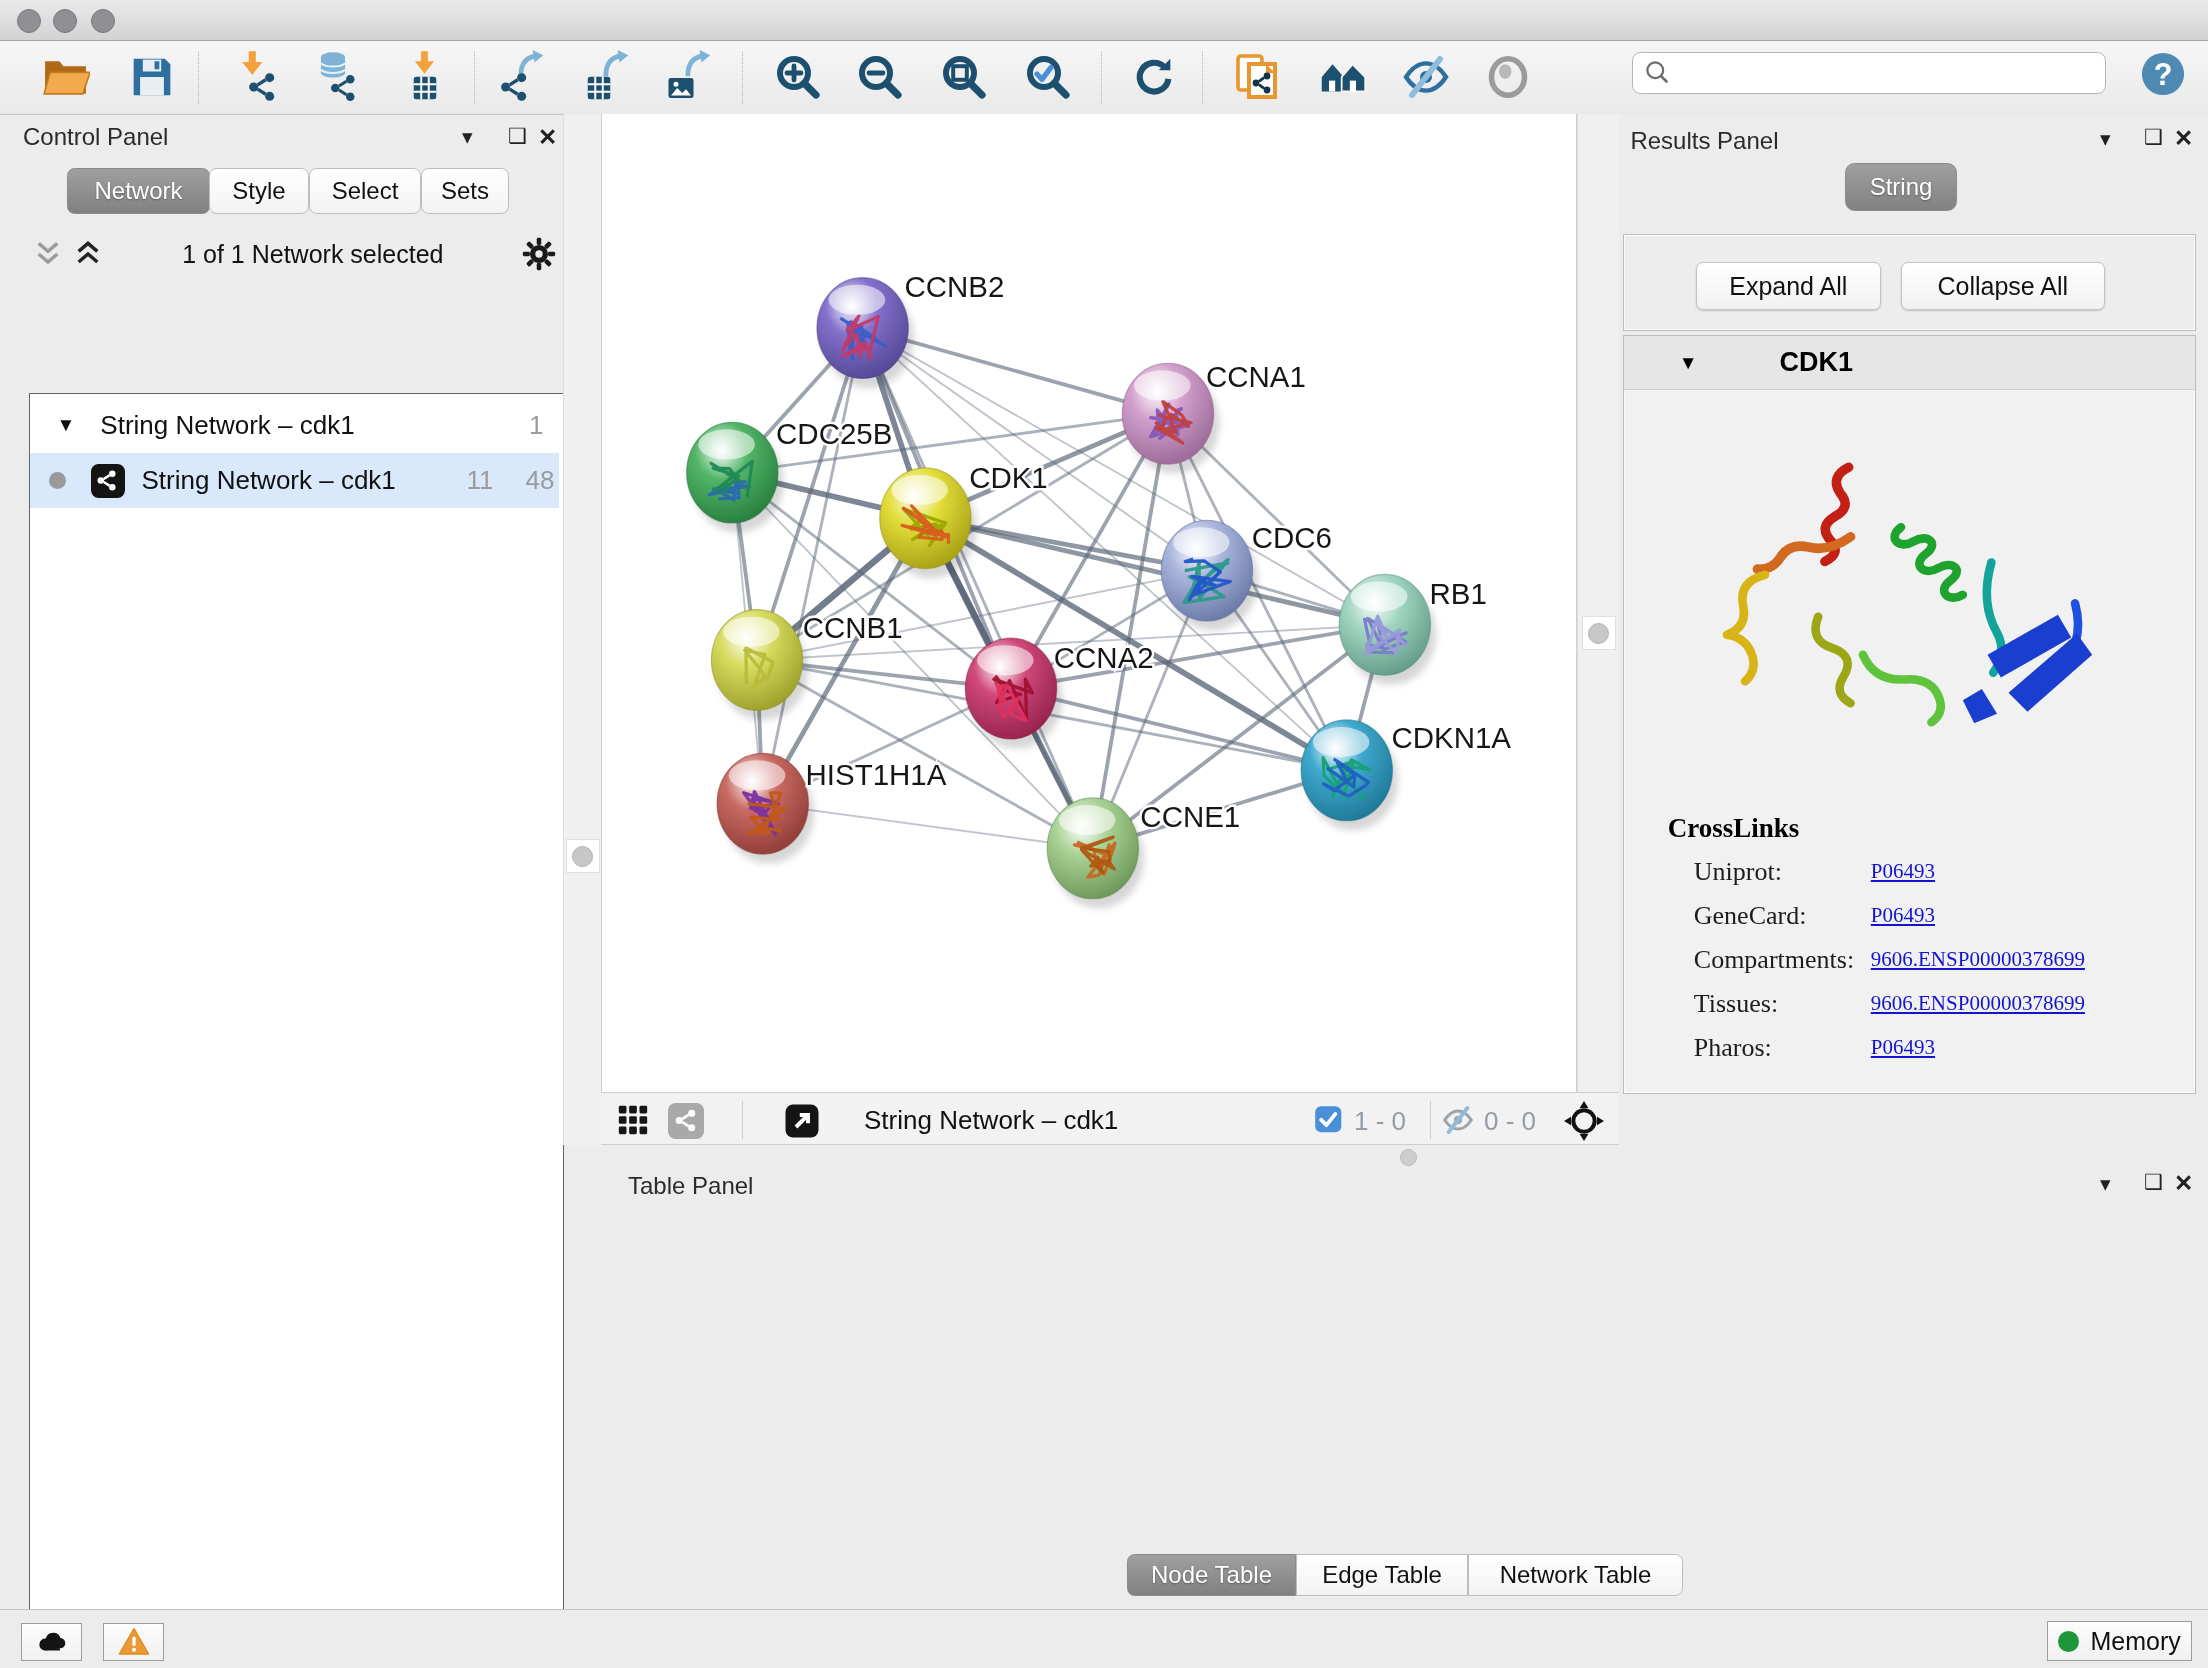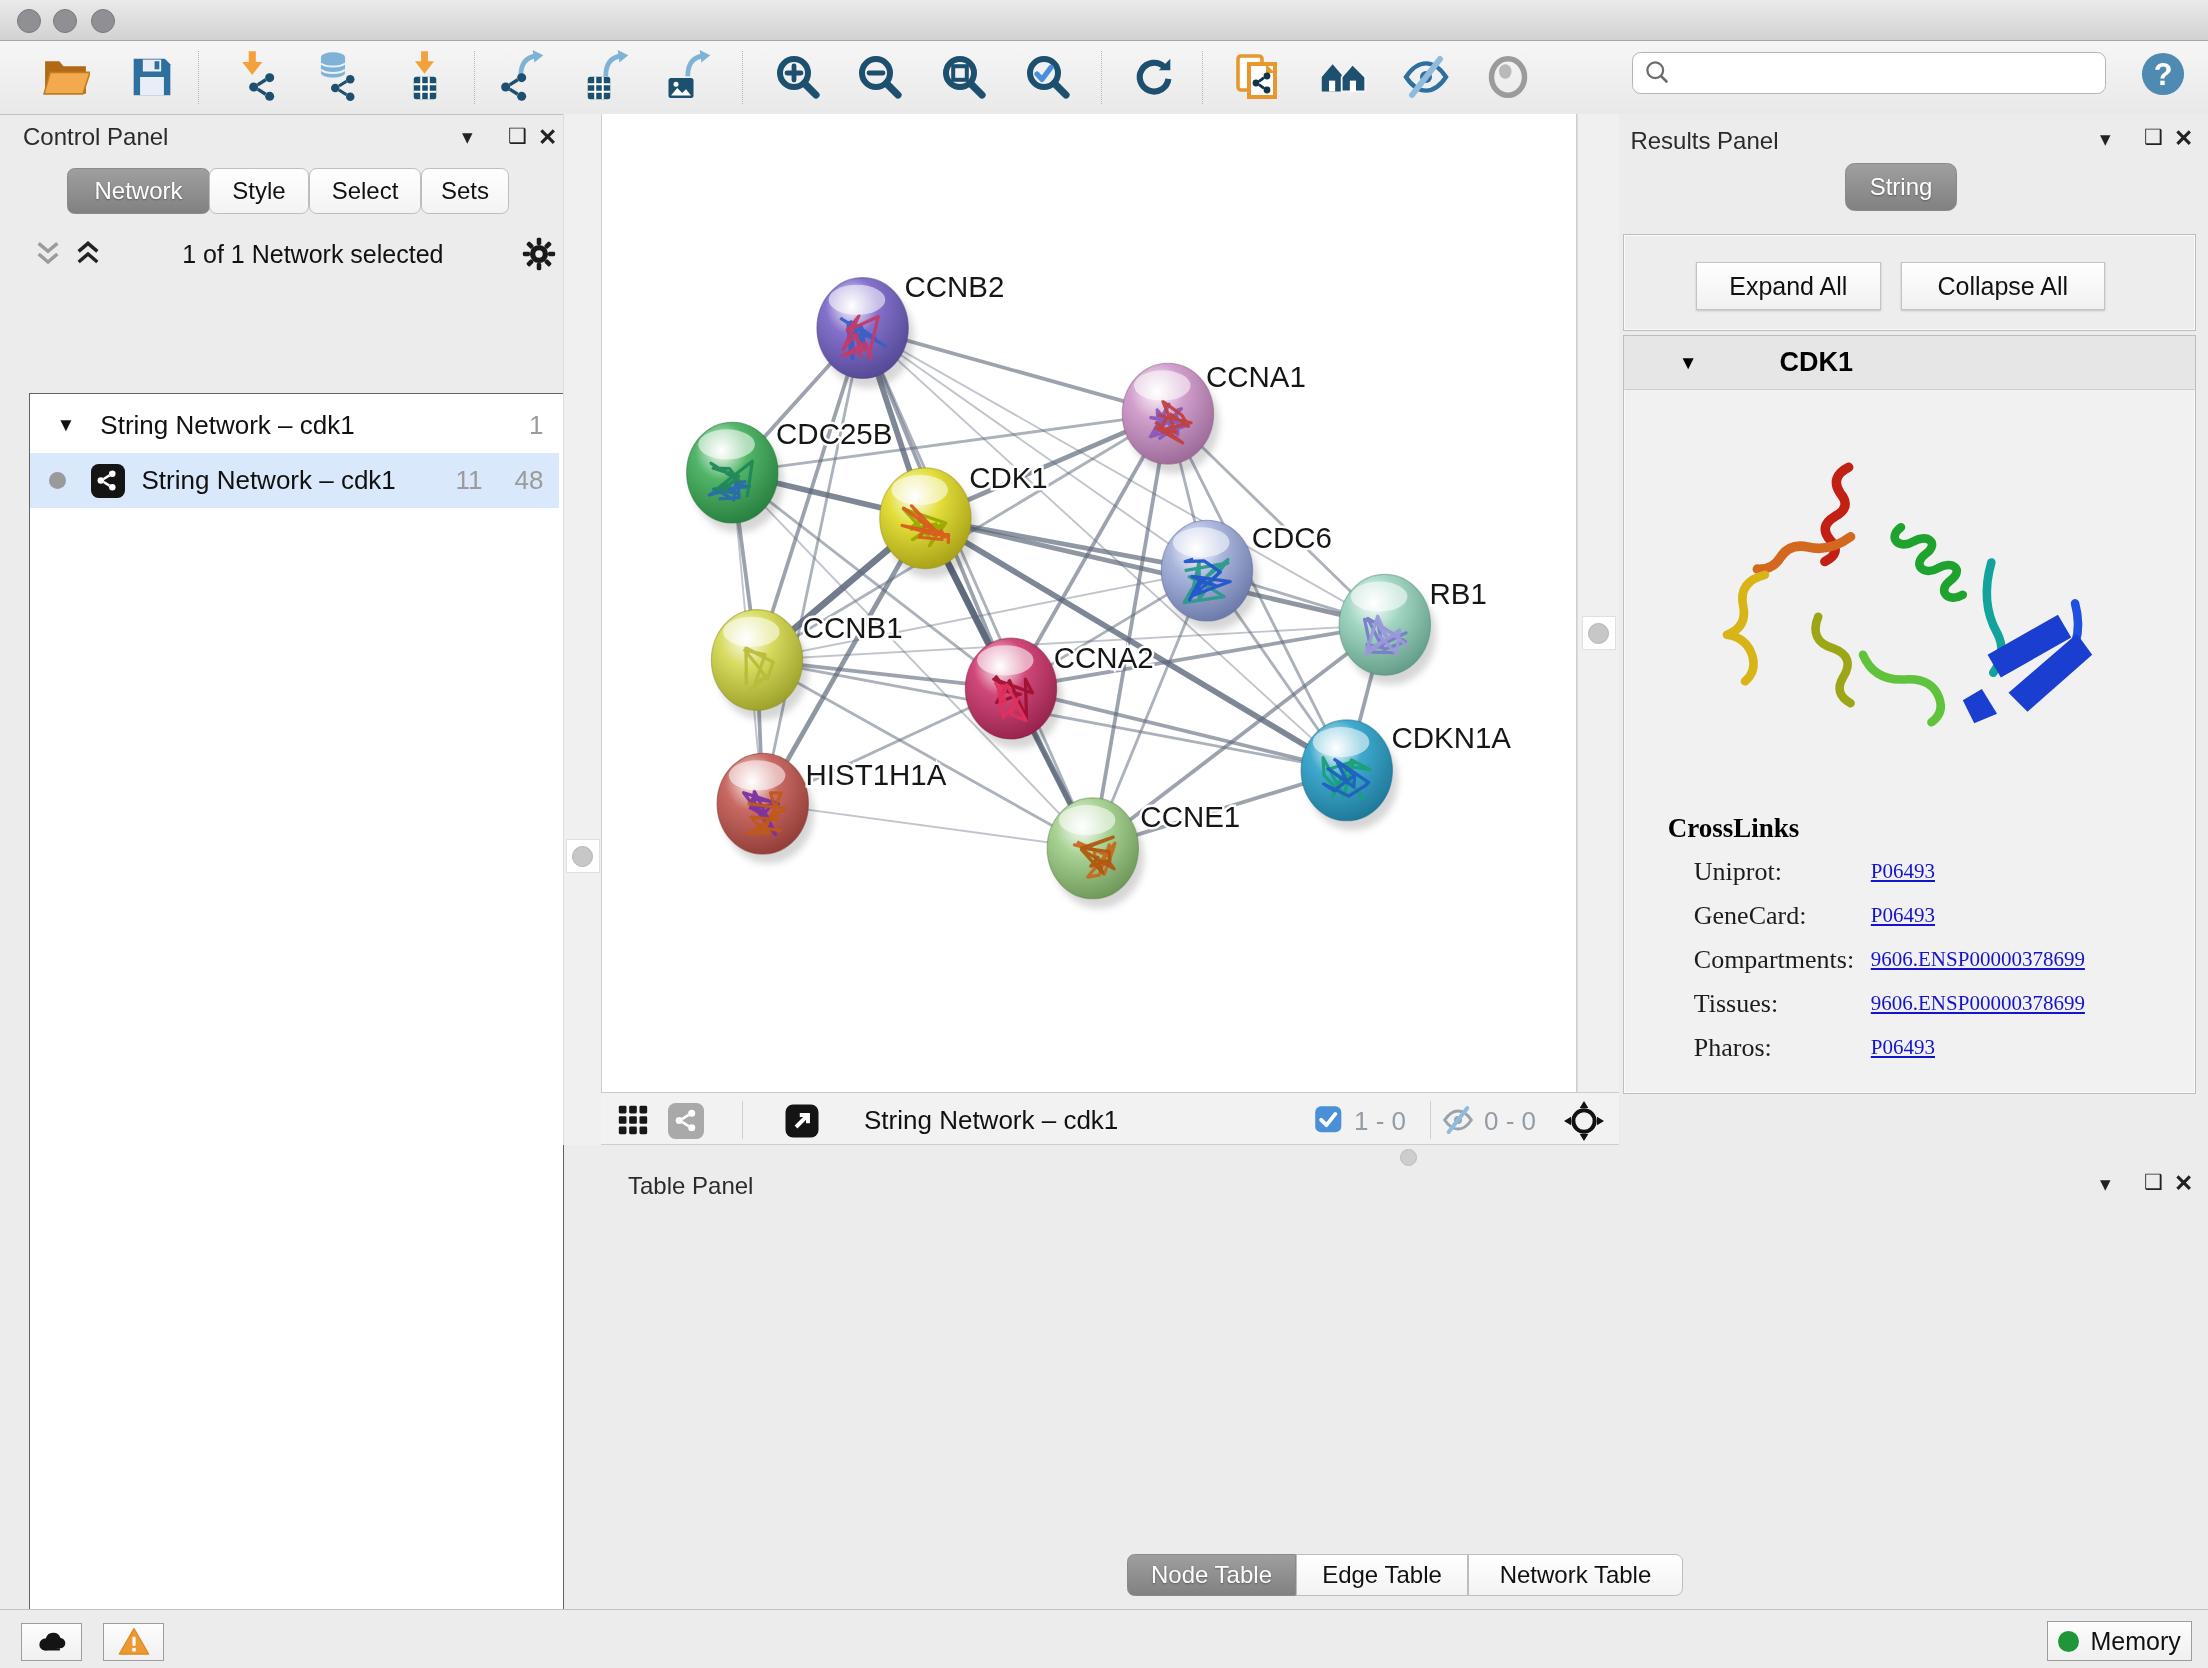--- a/index.html
+++ b/index.html
@@ -25,21 +25,21 @@
     border-radius:8.6px;display:flex;align-items:center;padding-left:11.4px;box-sizing:border-box;}
   .searchbox input{border:none;outline:none;font-size:23px;width:399px;background:transparent;
     font-family:"Liberation Sans",sans-serif;}
   
   .panel-title{font-size:24px;color:#2b2b2b;}
   .pctl{color:#222;cursor:pointer;}
   .tab{display:flex;align-items:center;justify-content:center;font-size:24px;cursor:pointer;
     border:1px solid #bdbdbd;background:linear-gradient(#ffffff,#f3f3f3);color:#111;box-sizing:border-box;}
   .tab.sel{background:linear-gradient(#9f9f9f,#818181);color:#fff;border-color:#8a8a8a;
     text-shadow:0 1px 1.9px rgba(0,0,0,.35);}
-  .btn{background:linear-gradient(#ffffff,#f1f1f1);border:1px solid #c3c3c3;border-radius:0;
+  .btn{background:linear-gradient(#ffffff,#f1f1f1);border:1px solid #c3c3c3;border-radius:7px;
     display:flex;align-items:center;justify-content:center;font-size:25px;color:#111;
     box-shadow:0 1px 1.9px rgba(0,0,0,.18);cursor:pointer;}
   
   .cp-tab{height:46px;border-radius:7.6px 7.6px 7.6px 7.6px;}
   .treebox{left:28.5px;top:279px;width:533px;height:1308px;background:#fff;border:1.9px solid #636363;}
   .treerow{left:0;width:529px;height:55px;display:flex;align-items:center;font-size:26px;color:#111;}
   .treerow .cnt{color:#9b9b9b;}
   .rowsel{background:#d9e8fb;}
   .sharebadge{width:34px;height:34px;border-radius:7.6px;background:#141414;display:flex;align-items:center;justify-content:center;}
   
@@ -423,21 +423,21 @@
     </div>
     <div class="treerow abs rowsel" style="top:59px">
       <span style="margin-left:19px;width:17px;height:17px;border-radius:50%;background:#9a9a9a;display:inline-block"></span>
       <span class="sharebadge" style="margin-left:25px">
         <svg width="23" height="23" style="color:#fff" viewBox="0 0 24 24">
             <use href="#s-share"></use>
           </svg>
       </span>
       <span style="margin-left:17px">String Network – cdk1</span>
       <span class="cnt" style="margin-left:auto">11</span>
-      <span class="cnt" style="margin-left:32px;margin-right:15px">48</span>
+      <span class="cnt" style="margin-left:32px;margin-right:4px">48</span>
     </div>
   </div>
 </div>
 
 <div class="abs vsplit" style="left:563px;width:38px">
   <div class="grip-sq abs" style="left:1.9px;top:725px">
       <div class="grip-dot"></div>
     </div>
 </div>
 <div class="abs vsplit" style="left:1577px;width:42px">

